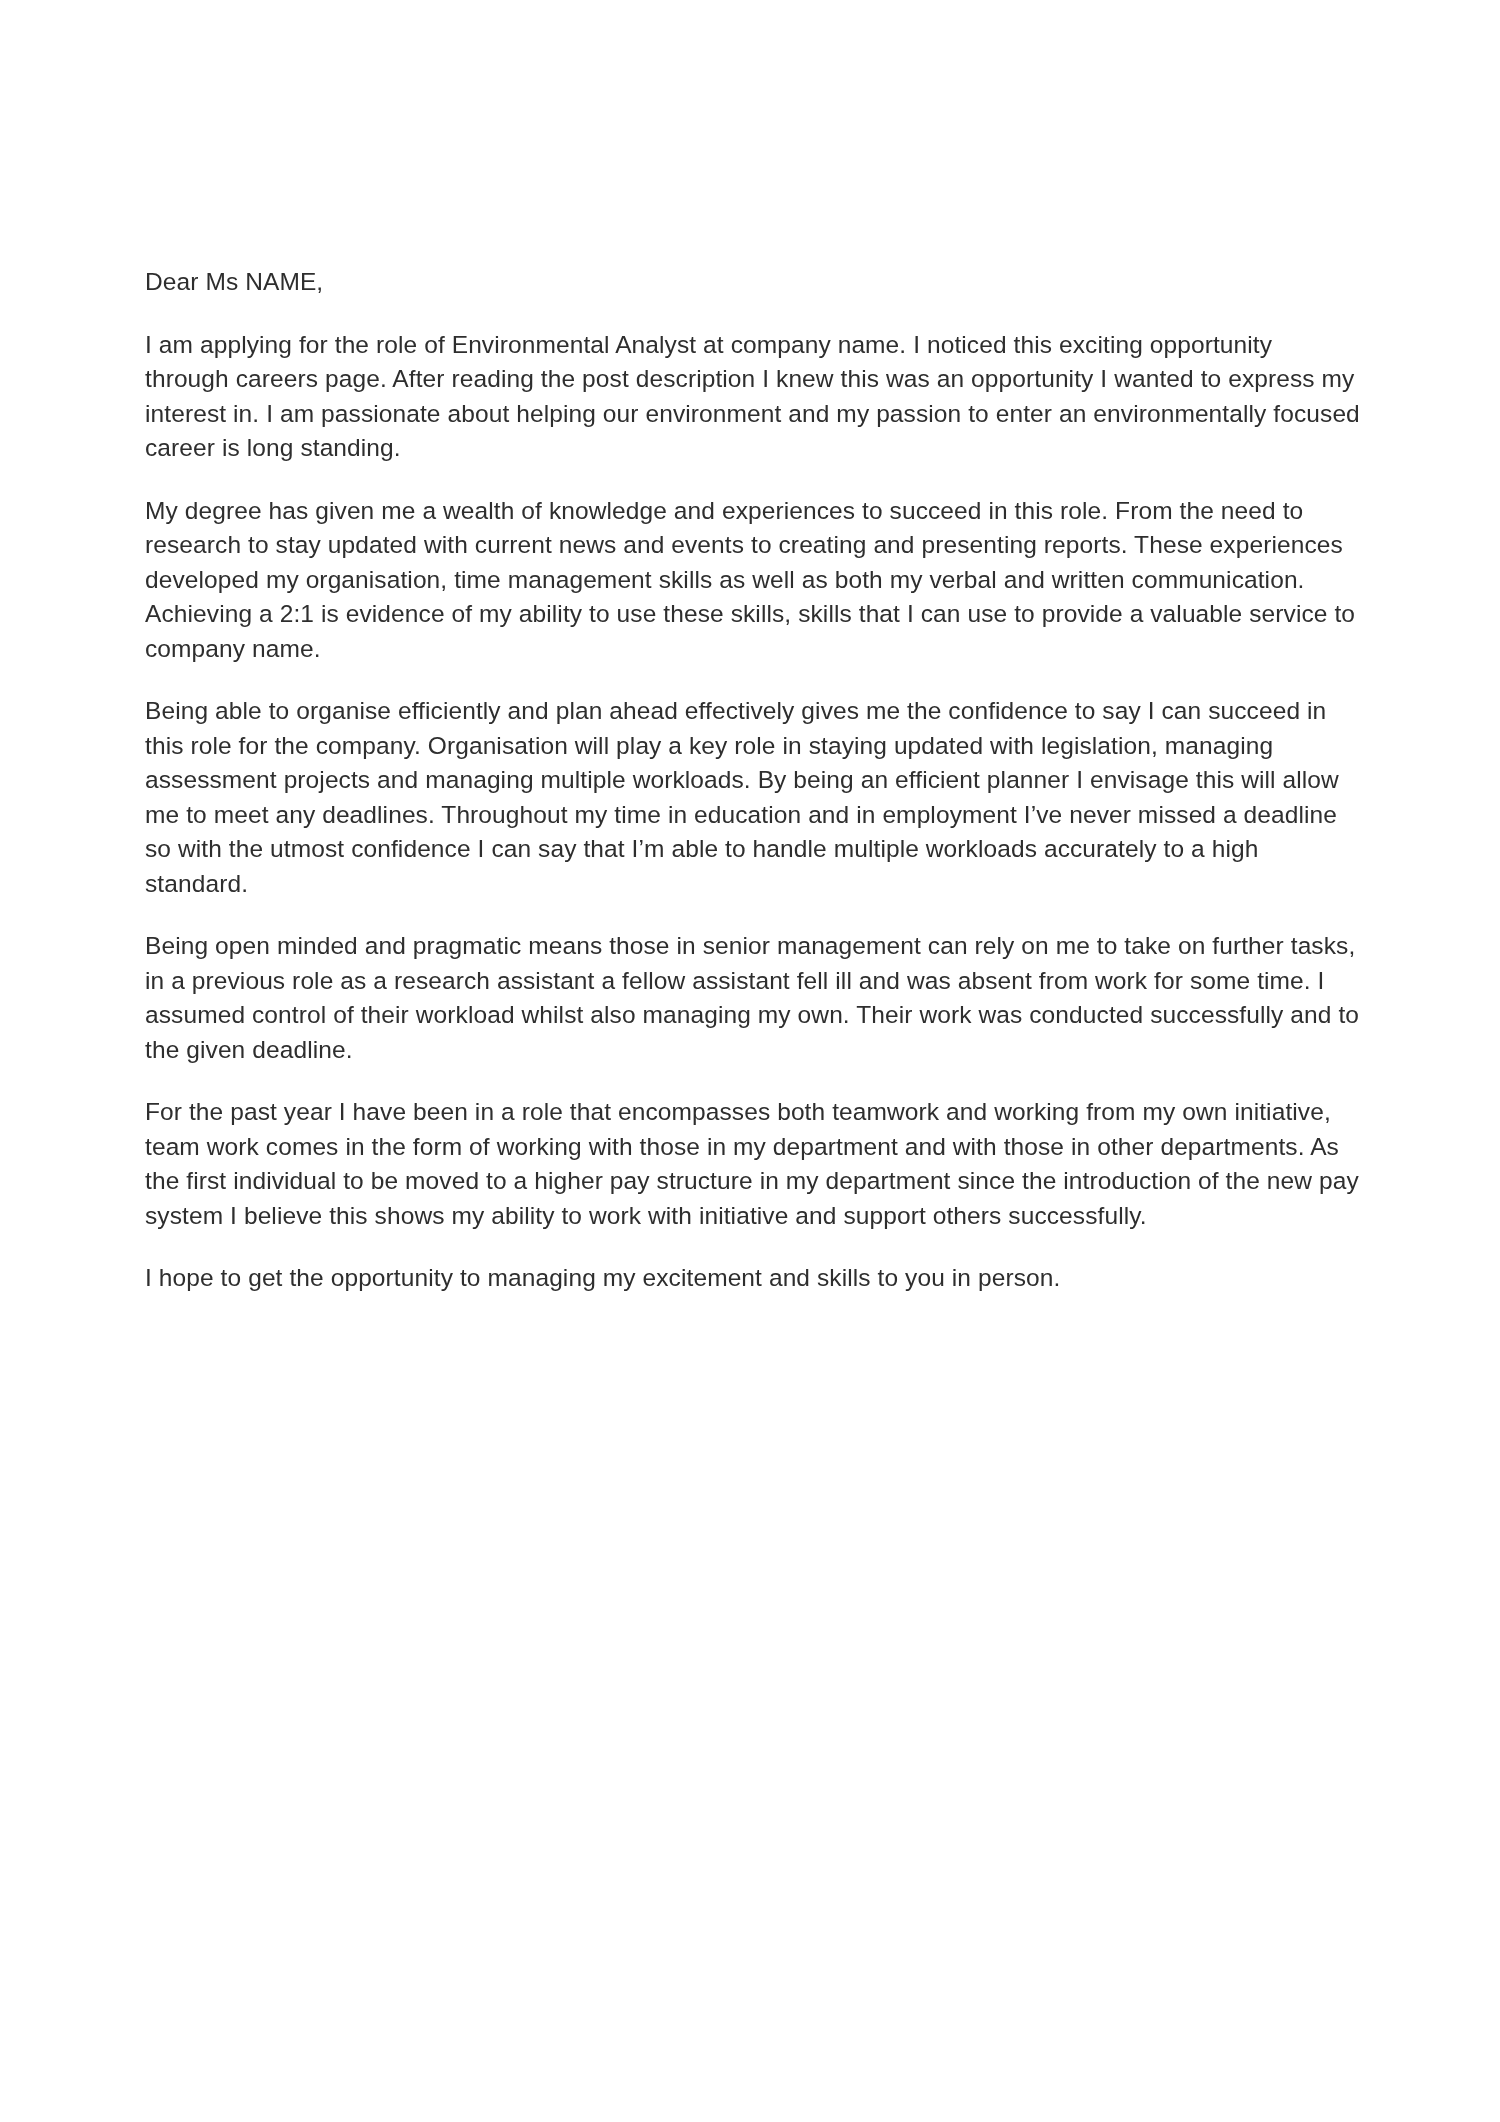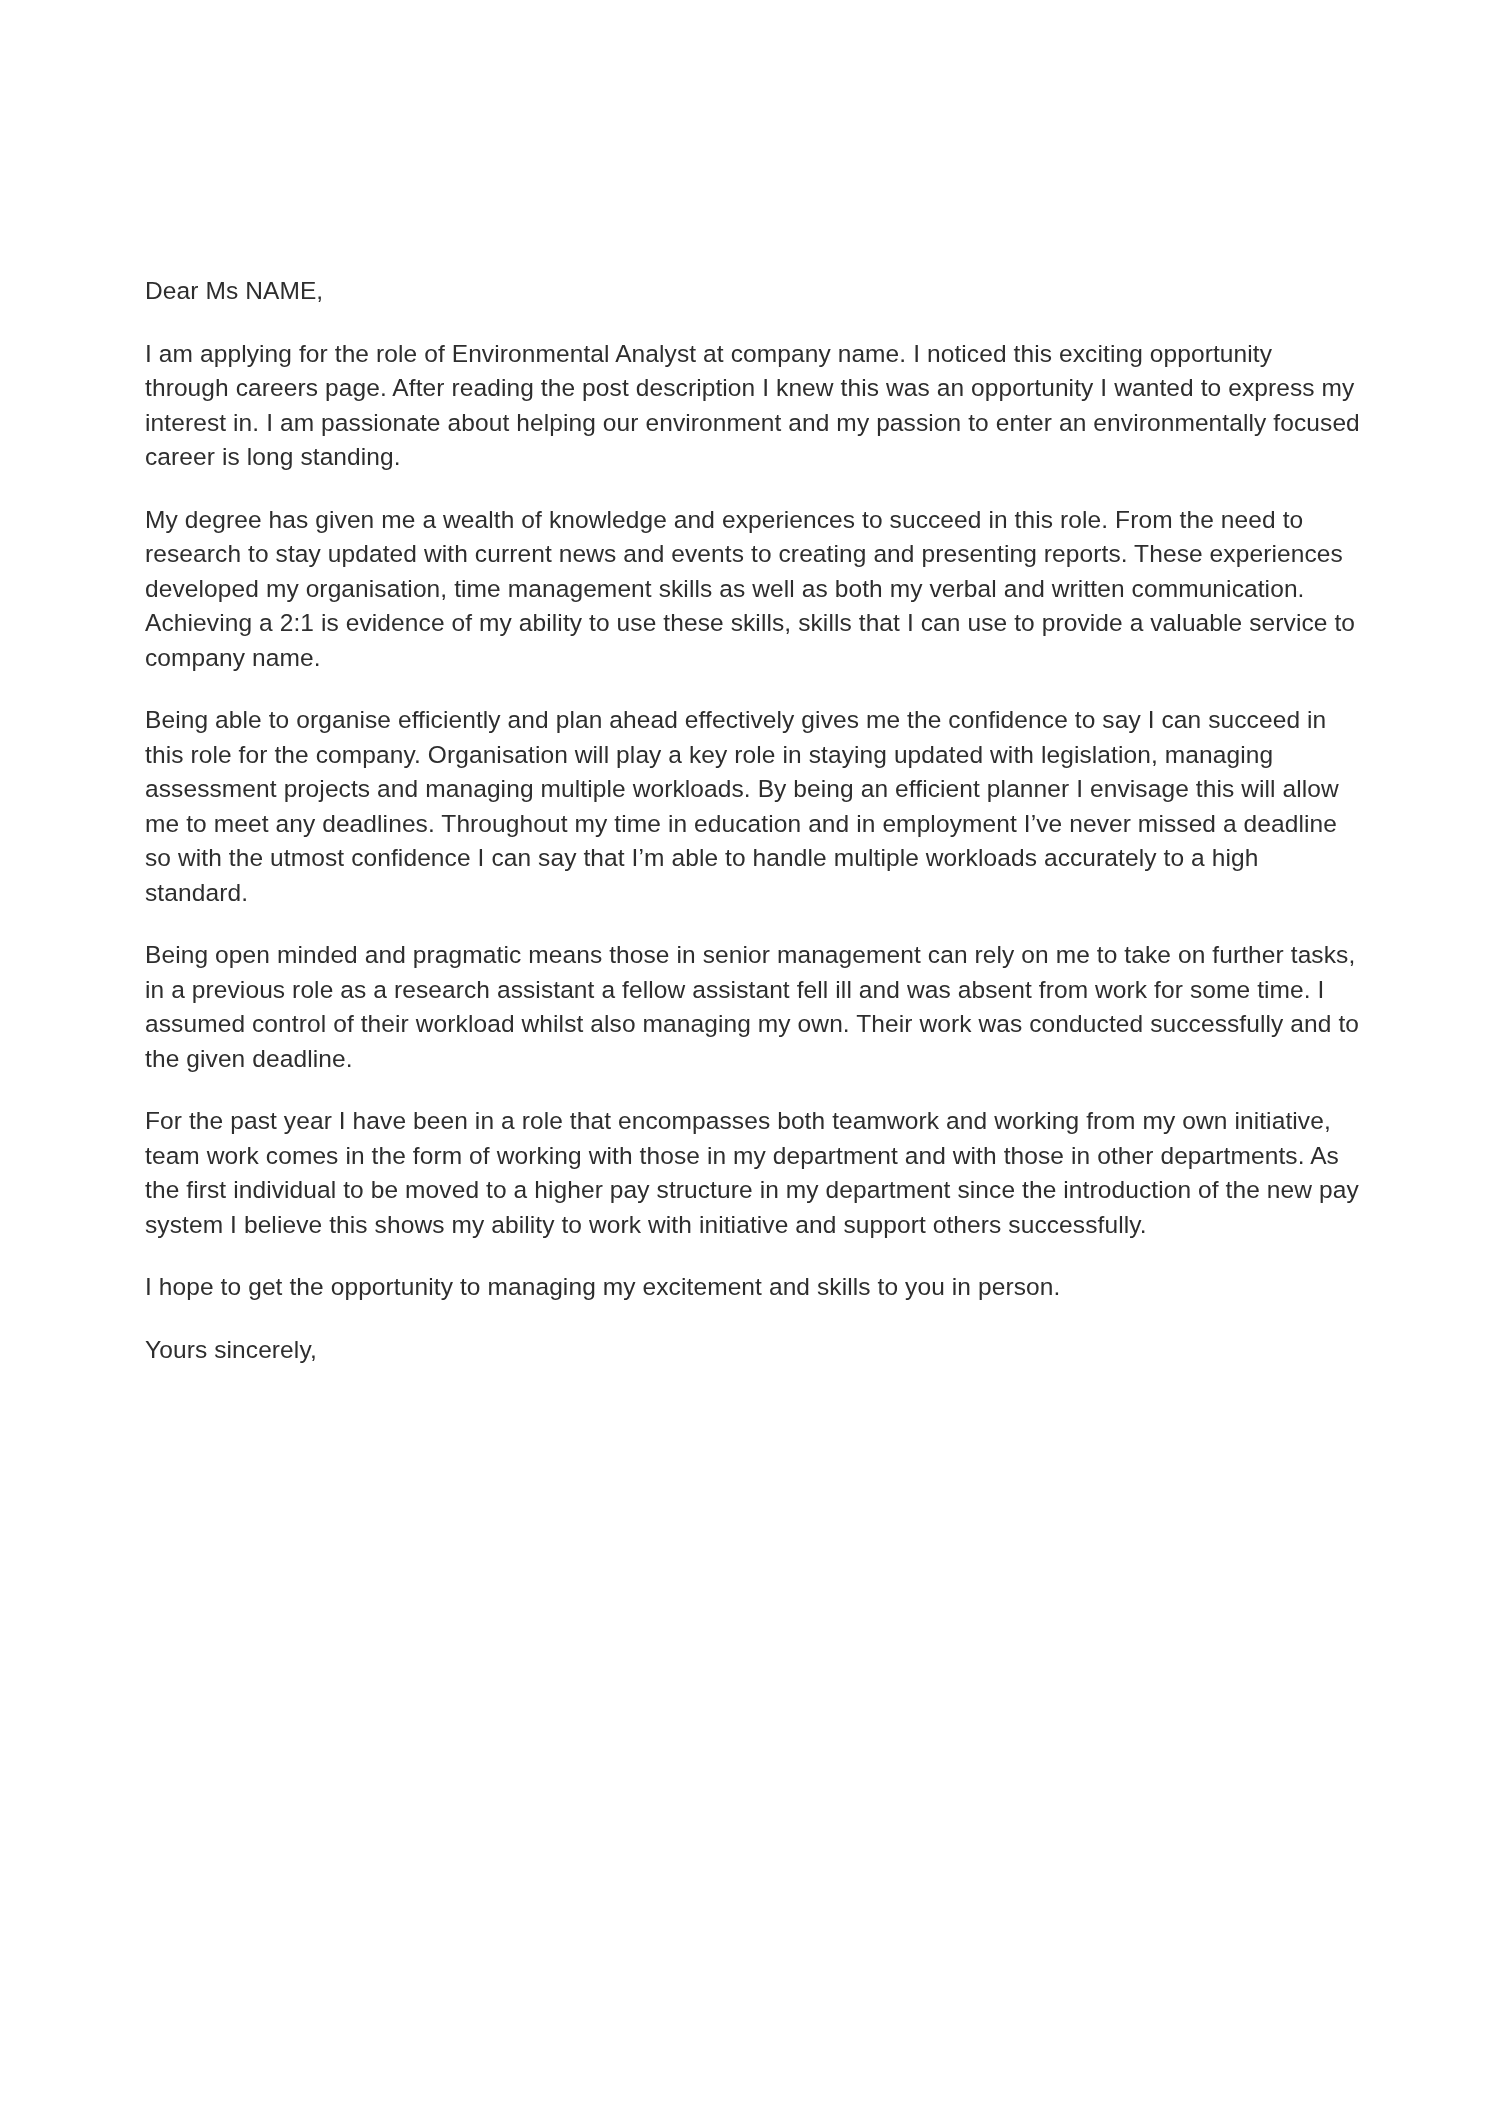--- a/index.html
+++ b/index.html
@@ -27,30 +27,29 @@
     top: 261px;
     left: 145px;
     width: 1215px;
     color: #2e2e2e;
     font-size: 24.5px;
     font-weight: 300;
     line-height: 34.5px;
     letter-spacing: 0.1px;
   }
   .letter-body p {
-    margin: 13px 0 28px 0;
+    margin: 4px 0 28px 0;
   }
 </style>
 </head>
 <body>
 
 <div class="page">
   <div class="letter-body">
     <p>Dear Ms NAME,</p>
     <p>I am applying for the role of Environmental Analyst at company name. I noticed this exciting opportunity through careers page. After reading the post description I knew this was an opportunity I wanted to express my interest in. I am passionate about helping our environment and my passion to enter an environmentally focused career is long standing.</p>
     <p>My degree has given me a wealth of knowledge and experiences to succeed in this role. From the need to research to stay updated with current news and events to creating and presenting reports. These experiences developed my organisation, time management skills as well as both my verbal and written communication. Achieving a 2:1 is evidence of my ability to use these skills, skills that I can use to provide a valuable service to company name.</p>
     <p>Being able to organise efficiently and plan ahead effectively gives me the confidence to say I can succeed in this role for the company. Organisation will play a key role in staying updated with legislation, managing assessment projects and managing multiple workloads. By being an efficient planner I envisage this will allow me to meet any deadlines. Throughout my time in education and in employment I’ve never missed a deadline so with the utmost confidence I can say that I’m able to handle multiple workloads accurately to a high standard.</p>
     <p>Being open minded and pragmatic means those in senior management can rely on me to take on further tasks, in a previous role as a research assistant a fellow assistant fell ill and was absent from work for some time. I assumed control of their workload whilst also managing my own. Their work was conducted successfully and to the given deadline.</p>
     <p>For the past year I have been in a role that encompasses both teamwork and working from my own initiative, team work comes in the form of working with those in my department and with those in other departments. As the first individual to be moved to a higher pay structure in my department since the introduction of the new pay system I believe this shows my ability to work with initiative and support others successfully.</p>
     <p>I hope to get the opportunity to managing my excitement and skills to you in person.</p>
-    <p>Yours sincerely,</p>
   </div>
 </div>
 
 </body></html>

